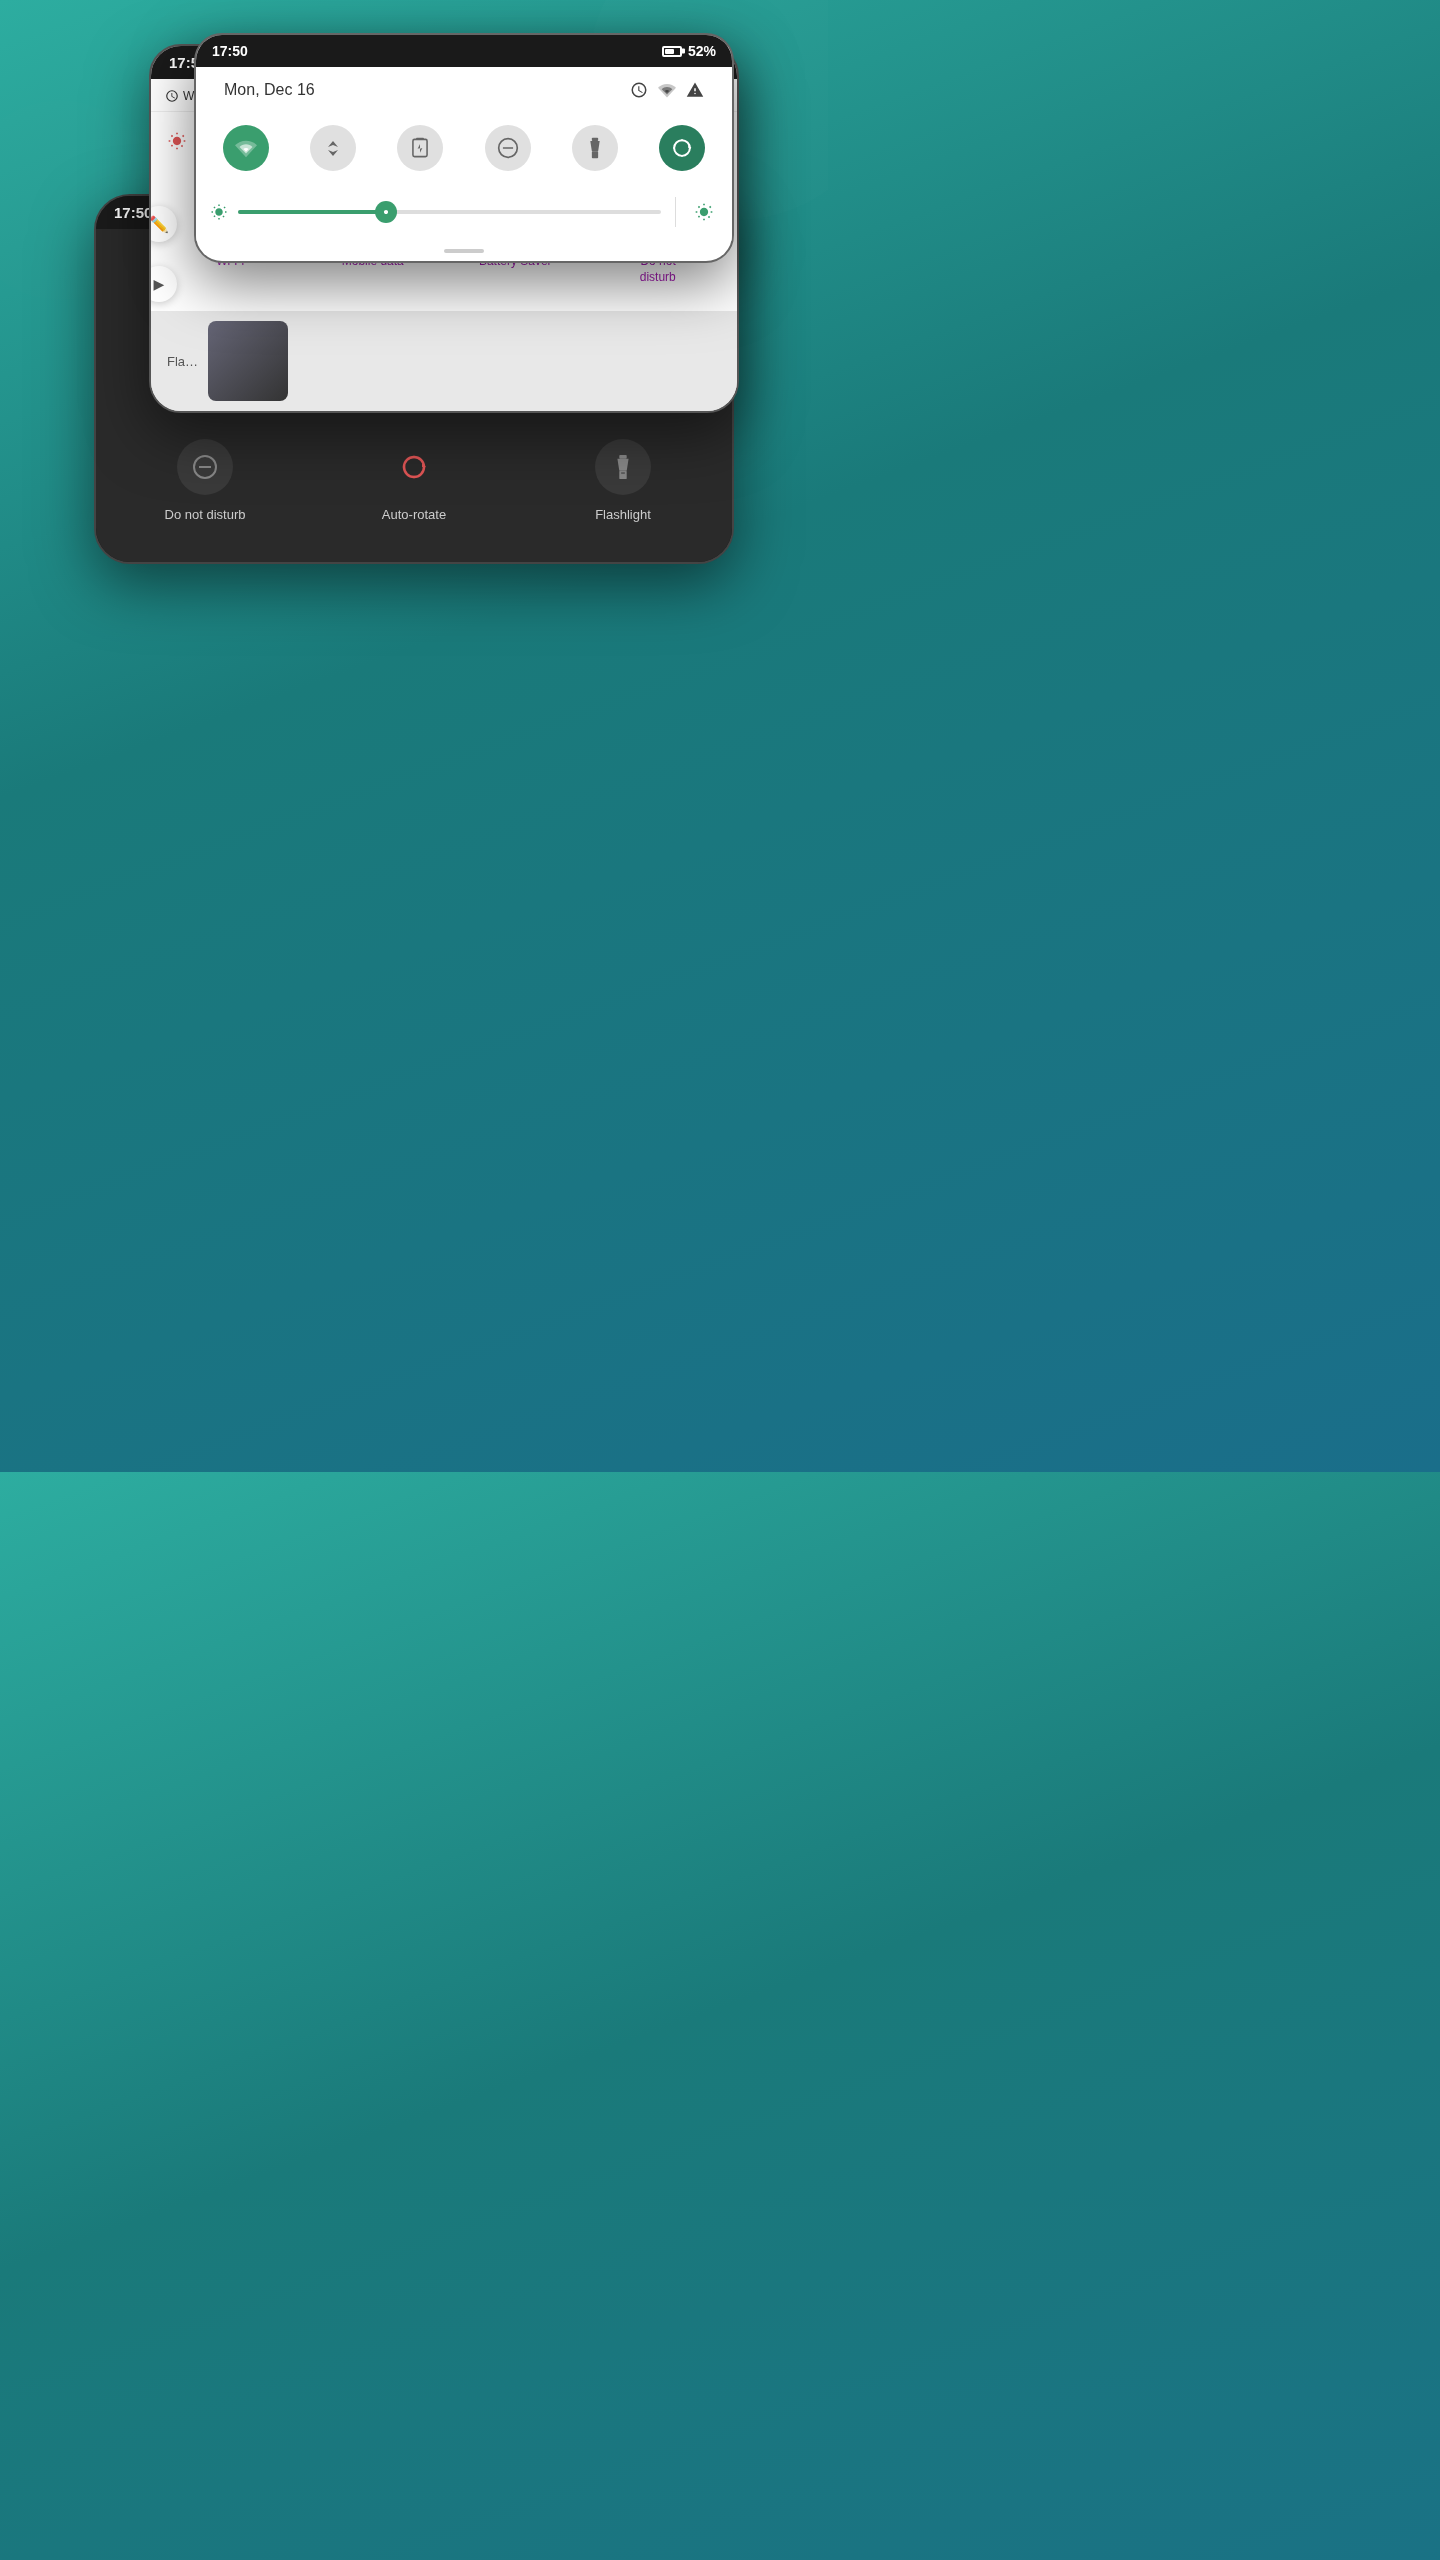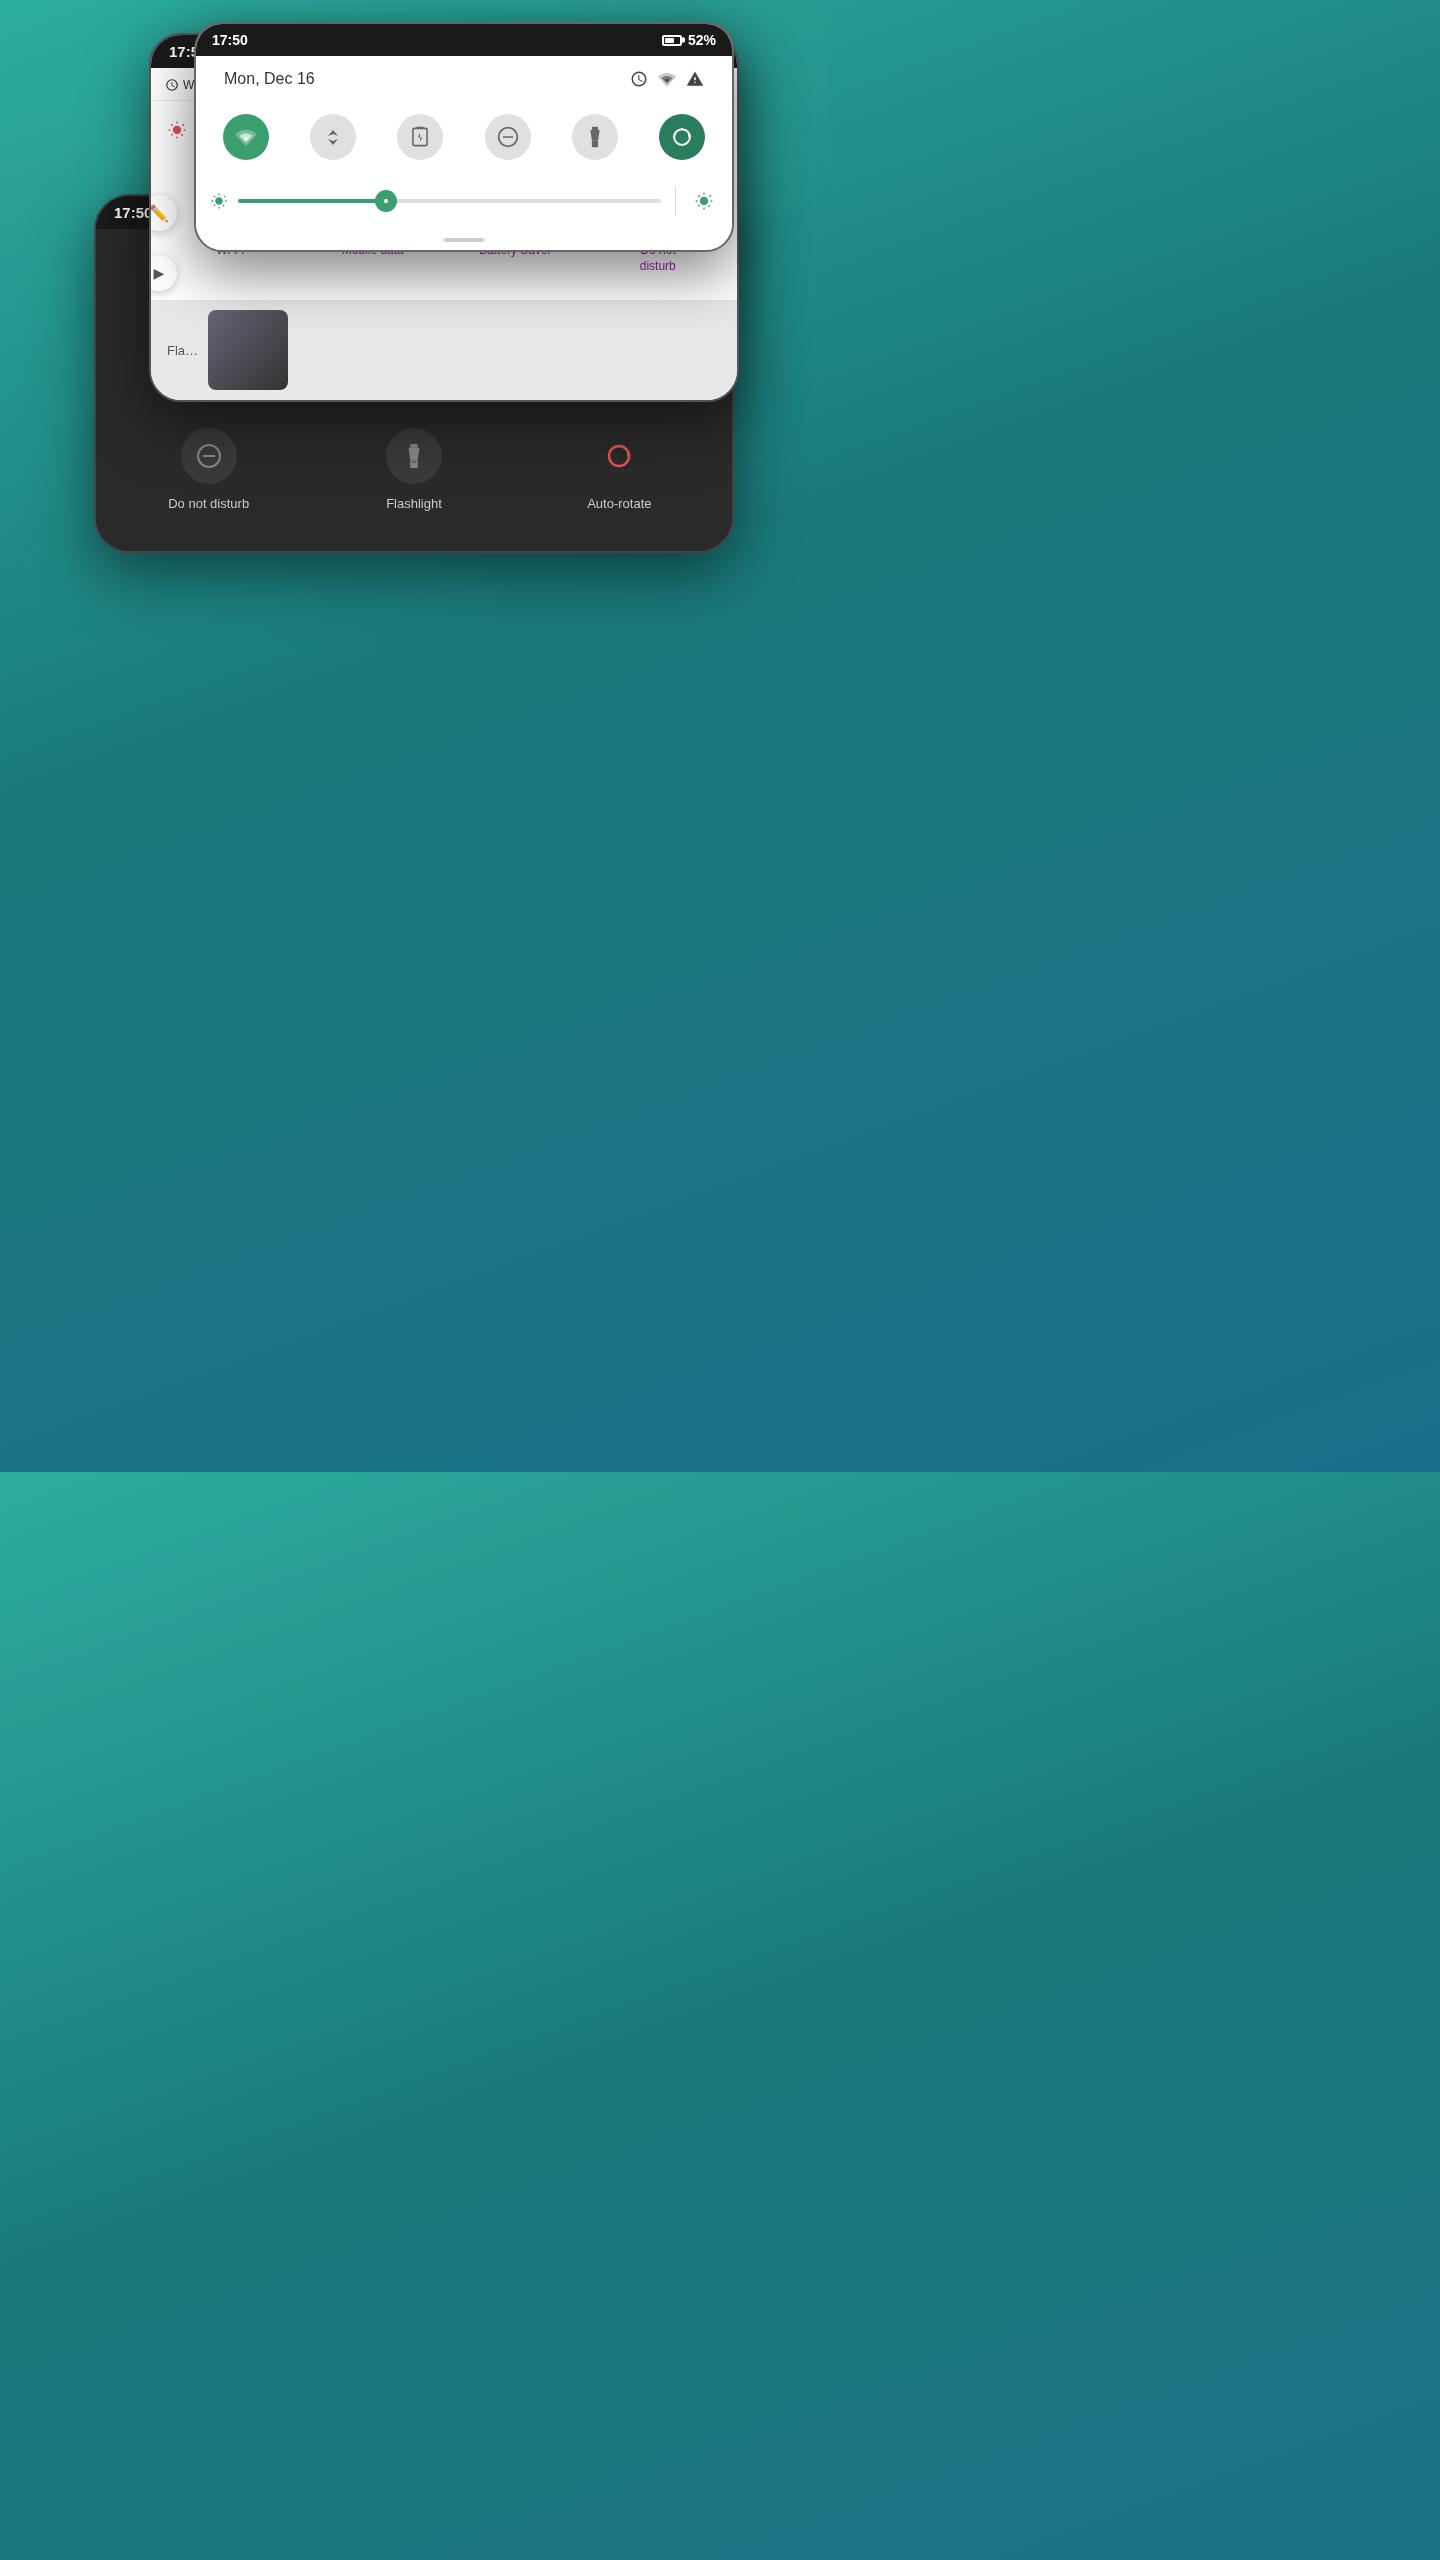--- a/index.html
+++ b/index.html
@@ -154,21 +154,21 @@
       display: flex;
       justify-content: flex-end;
       align-items: center;
       gap: 6px;
     }
 
     .dark-grid {
       background: #2a2a2a;
       display: grid;
       grid-template-columns: repeat(3, 1fr);
-      gap: 0;
+      gap: 11px;
       padding: 20px 10px;
     }
 
     .dark-tile {
       display: flex;
       flex-direction: column;
       align-items: center;
       padding: 20px 10px;
       gap: 12px;
     }
@@ -570,42 +570,42 @@
         <div class="dark-icon-circle">
           <svg width="26" height="26" viewBox="0 0 26 26" fill="none">
             <circle cx="13" cy="13" r="11" stroke="#888" stroke-width="2"></circle>
             <line x1="7" y1="13" x2="19" y2="13" stroke="#888" stroke-width="2"></line>
           </svg>
         </div>
         <span class="dark-label">Do not disturb</span>
       </div>
 
       <div class="dark-tile">
-        <div class="dark-icon-circle">
-          <svg width="22" height="26" viewBox="0 0 22 28" fill="#888">
-            <rect x="7" y="1" width="8" height="4" rx="1"></rect>
-            <path d="M5 5 L17 5 L15 18 L7 18 Z"></path>
-            <rect x="7" y="18" width="8" height="9" rx="1"></rect>
-            <rect x="9" y="20" width="4" height="1" fill="#333"></rect>
-          </svg>
-        </div>
-        <span class="dark-label">Flashlight</span>
-      </div>
-
-      <div class="dark-tile">
         <div class="dark-icon-circle active">
           <svg width="28" height="28" viewBox="0 0 28 28" fill="#e05555">
             <path d="M14 4 A10 10 0 0 1 24 14" fill="none" stroke="#e05555" stroke-width="2.5" stroke-linecap="round"></path>
             <path d="M24 14 A10 10 0 0 1 14 24" fill="none" stroke="#e05555" stroke-width="2.5" stroke-linecap="round"></path>
             <path d="M14 24 A10 10 0 0 1 4 14" fill="none" stroke="#e05555" stroke-width="2.5" stroke-linecap="round"></path>
             <path d="M4 14 A10 10 0 0 1 14 4" fill="none" stroke="#e05555" stroke-width="2.5" stroke-linecap="round"></path>
             <polygon points="22,10 26,14 22,14" fill="#e05555"></polygon>
           </svg>
         </div>
         <span class="dark-label">Auto-rotate</span>
+      </div>
+
+      <div class="dark-tile">
+        <div class="dark-icon-circle">
+          <svg width="22" height="26" viewBox="0 0 22 28" fill="#888">
+            <rect x="7" y="1" width="8" height="4" rx="1"></rect>
+            <path d="M5 5 L17 5 L15 18 L7 18 Z"></path>
+            <rect x="7" y="18" width="8" height="9" rx="1"></rect>
+            <rect x="9" y="20" width="4" height="1" fill="#333"></rect>
+          </svg>
+        </div>
+        <span class="dark-label">Flashlight</span>
       </div>
     </div>
   </div>
 
   <div class="phone-middle" style="position:relative;">
 
     <div class="edit-fab" style="top: 160px;">✏️</div>
     <div class="play-fab" style="top: 220px;">▶</div>
 
     <div class="status-bar">

